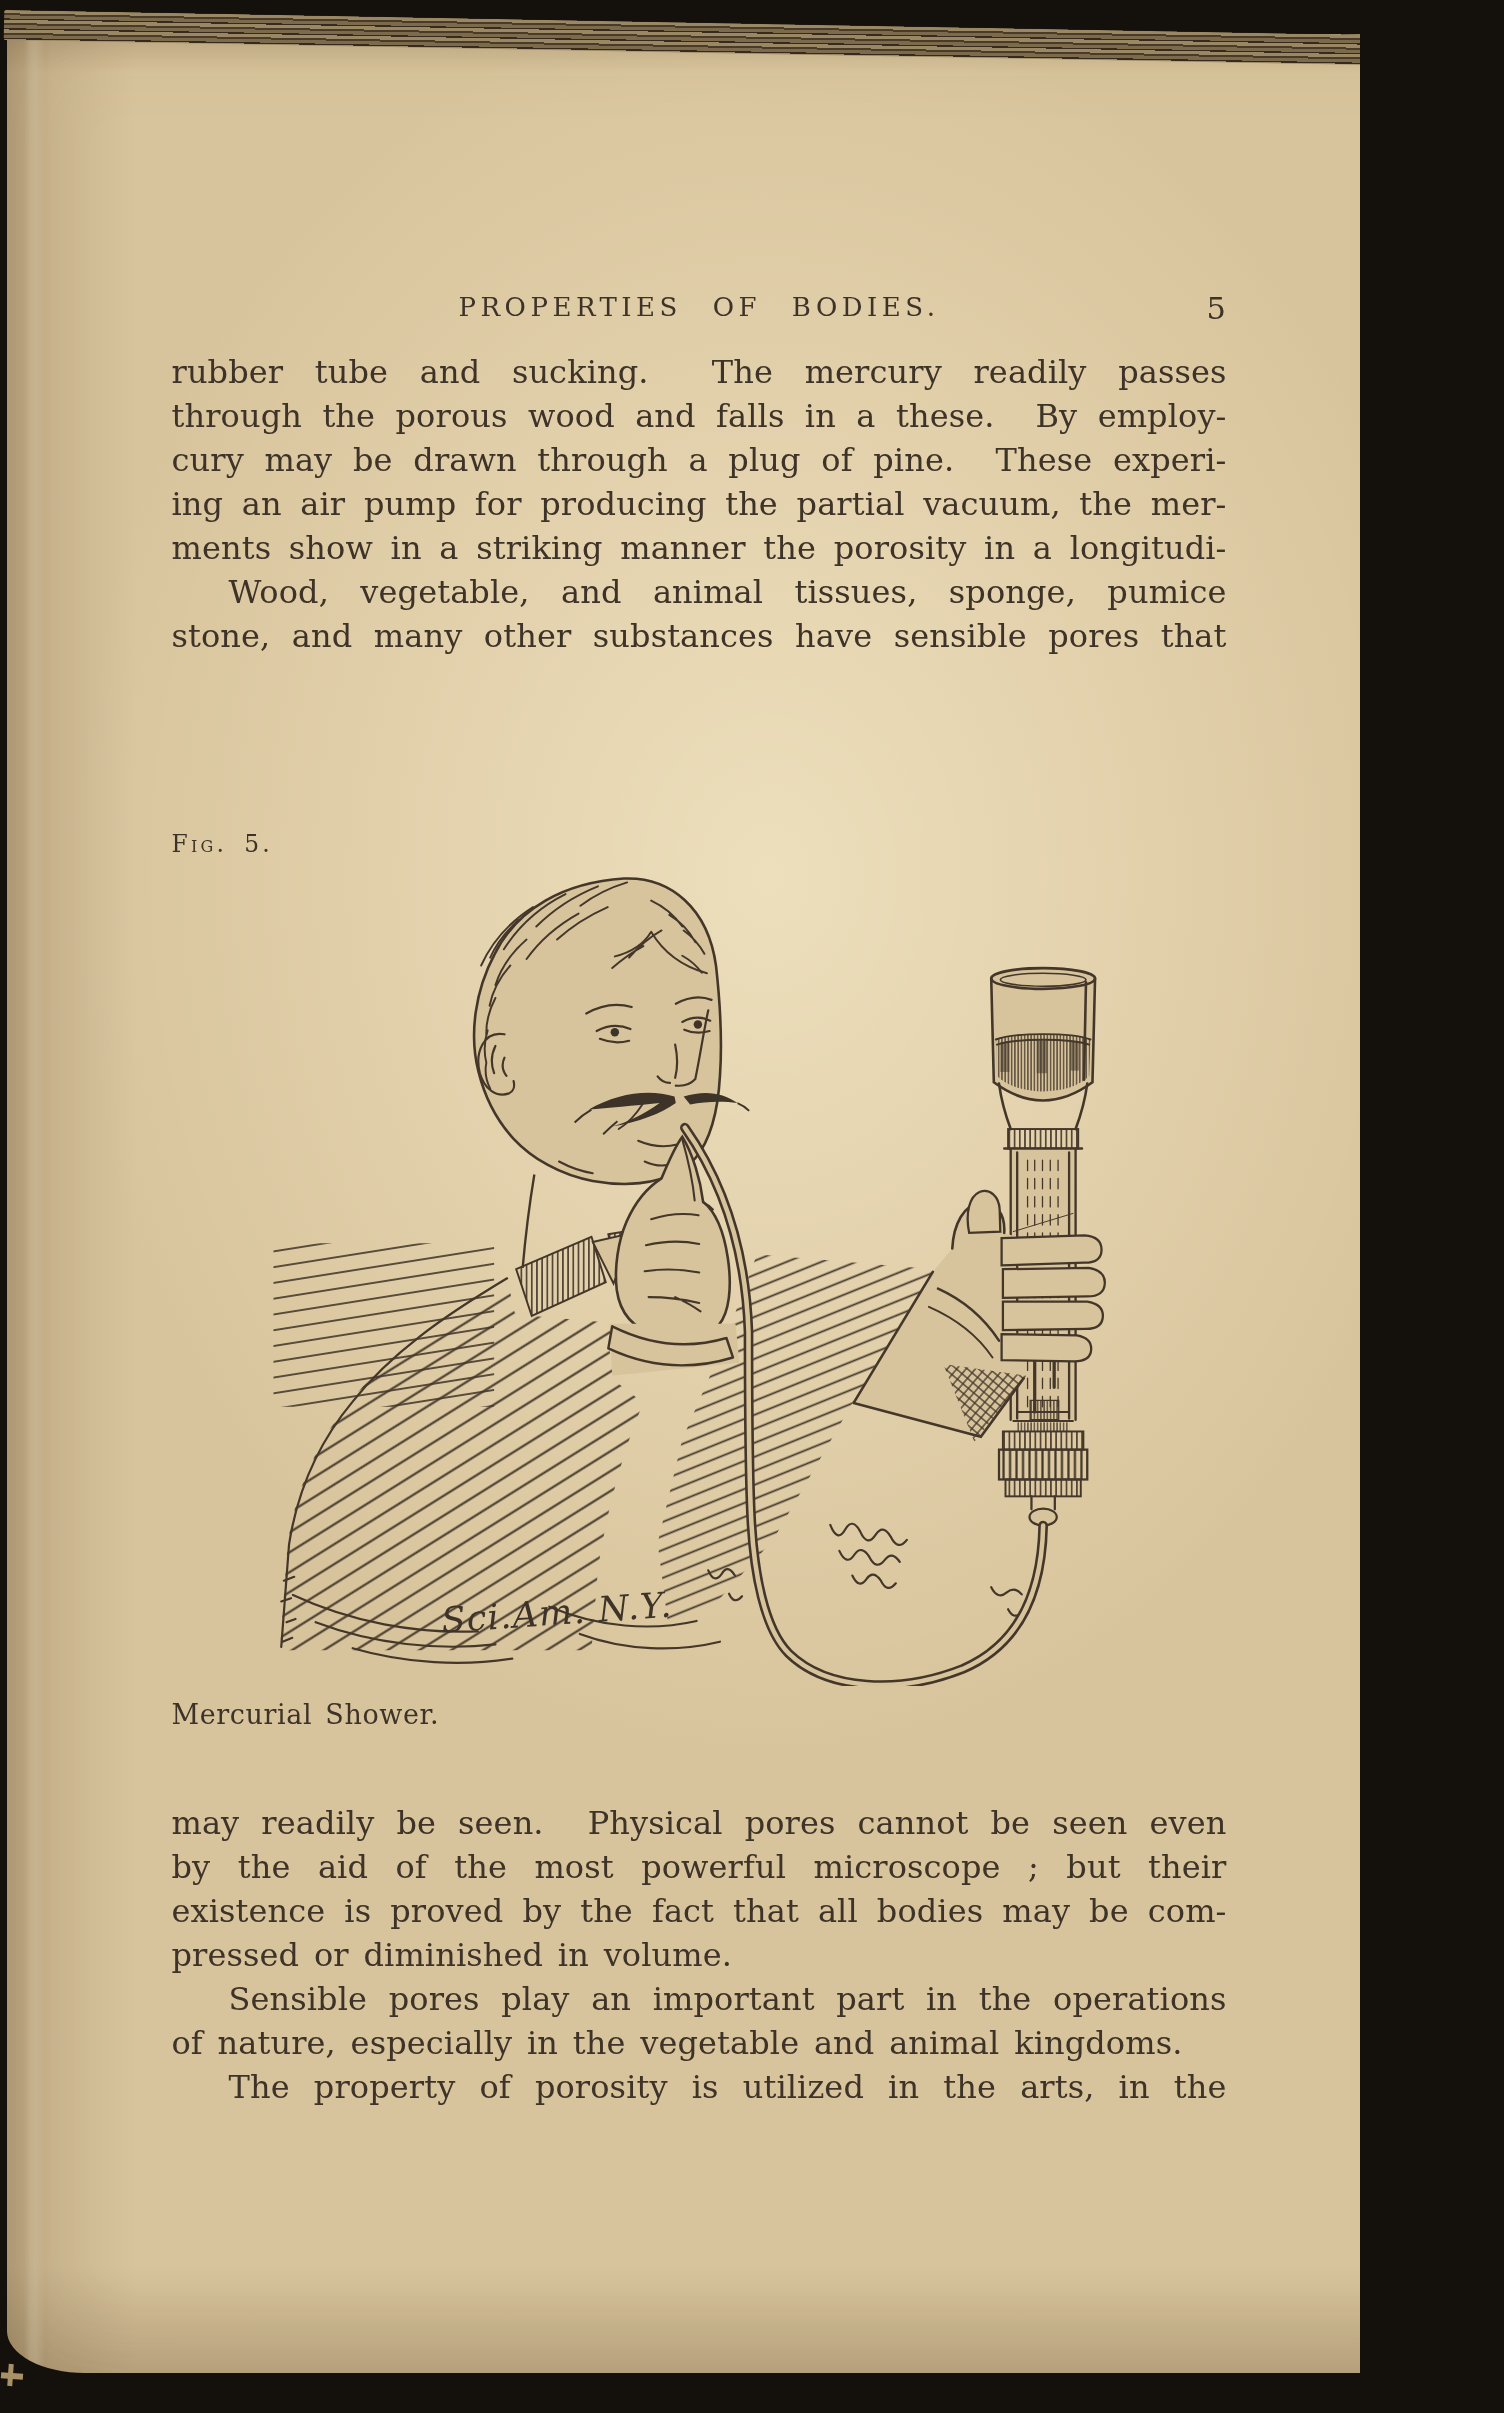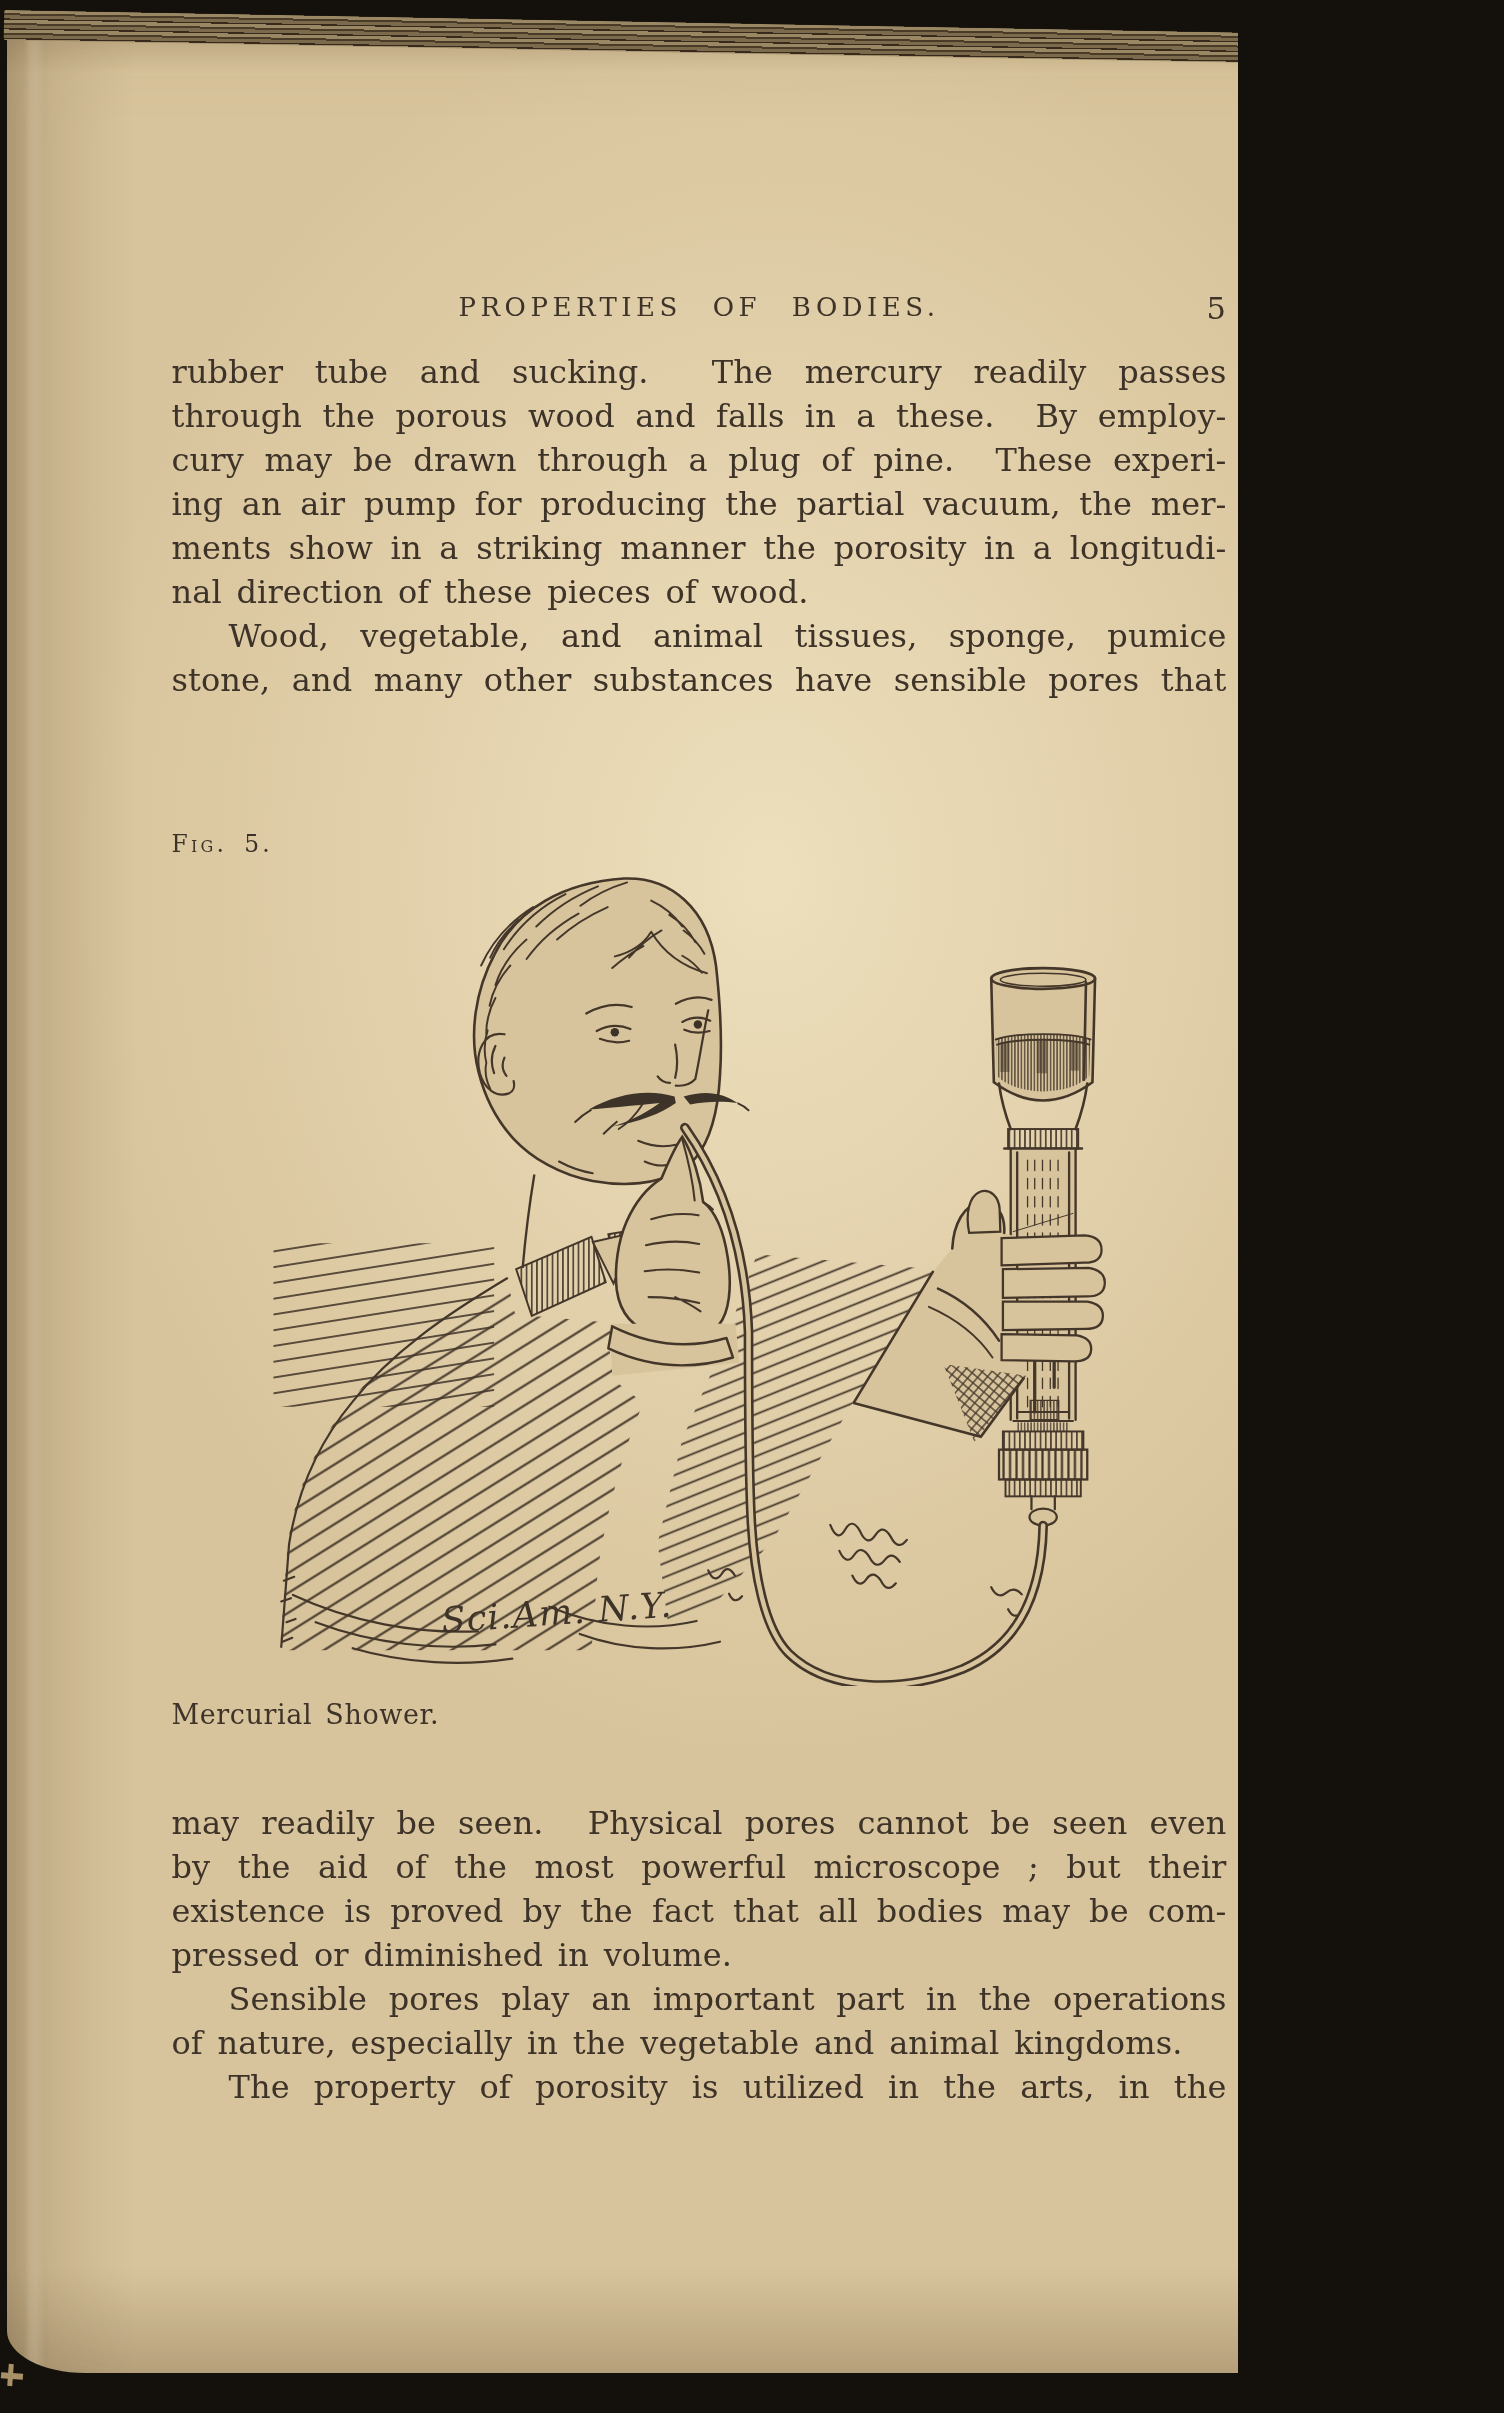--- a/index.html
+++ b/index.html
@@ -1,16 +1,16 @@
 <!DOCTYPE html>
 <html style="font-size:10.4px"><head>
 <meta charset="utf-8">
 <style>
   html,body{margin:0;padding:0;background:#14100c;}
-  .stage{position:relative;width:1238px;height:2413px;background:#14100c;overflow:hidden;
+  .stage{position:relative;width:1360px;height:2413px;background:#14100c;overflow:hidden;
          font-family:"DejaVu Serif","Liberation Serif",serif;}
   
   .edge-right{position:absolute;left:1469px;top:28.6px;width:36px;height:2226px;
     background:linear-gradient(90deg,#8d7c5e 0px,#c3b290 4.5px,#cbbb98 14.3px,#bdac8a 26px,#a59478 36px);
     border-left:1.9px solid #6f5f45;}
   .edge-right-fade{position:absolute;left:1469px;top:2109px;width:36px;height:156px;
     background:linear-gradient(180deg,rgba(20,16,12,0) 0%,#14100c 85%);}
   
   .page{position:absolute;left:6.5px;top:34px;width:1465px;height:2339px;background-color:#d8c49c;
     background-image:
@@ -60,21 +60,20 @@
       <div class="running-head">PROPERTIES OF BODIES.</div>
       <div class="page-number">5</div>
     </div>
 
     <div class="col col-upper">
       <div class="line">rubber tube and sucking.  The mercury readily passes</div>
       <div class="line">through the porous wood and falls in a these.  By employ-</div>
       <div class="line">cury may be drawn through a plug of pine.  These experi-</div>
       <div class="line">ing an air pump for producing the partial vacuum, the mer-</div>
       <div class="line">ments show in a striking manner the porosity in a longitudi-</div>
-      <div class="line last">nal direction of these pieces of wood.</div>
       <div class="line indent">Wood, vegetable, and animal tissues, sponge, pumice</div>
       <div class="line">stone, and many other substances have sensible pores that</div>
     </div>
 
     <div class="fig-label">Fig. 5.</div>
 
     <svg class="figure-svg" viewBox="0 0 1450 1260" xmlns="http://www.w3.org/2000/svg">
       <defs>
         <pattern id="hA" width="26" height="26" patternUnits="userSpaceOnUse" patternTransform="rotate(-32)">
           <line x1="0" y1="13" x2="26" y2="13" stroke="#44372a" stroke-width="3.2"></line>

